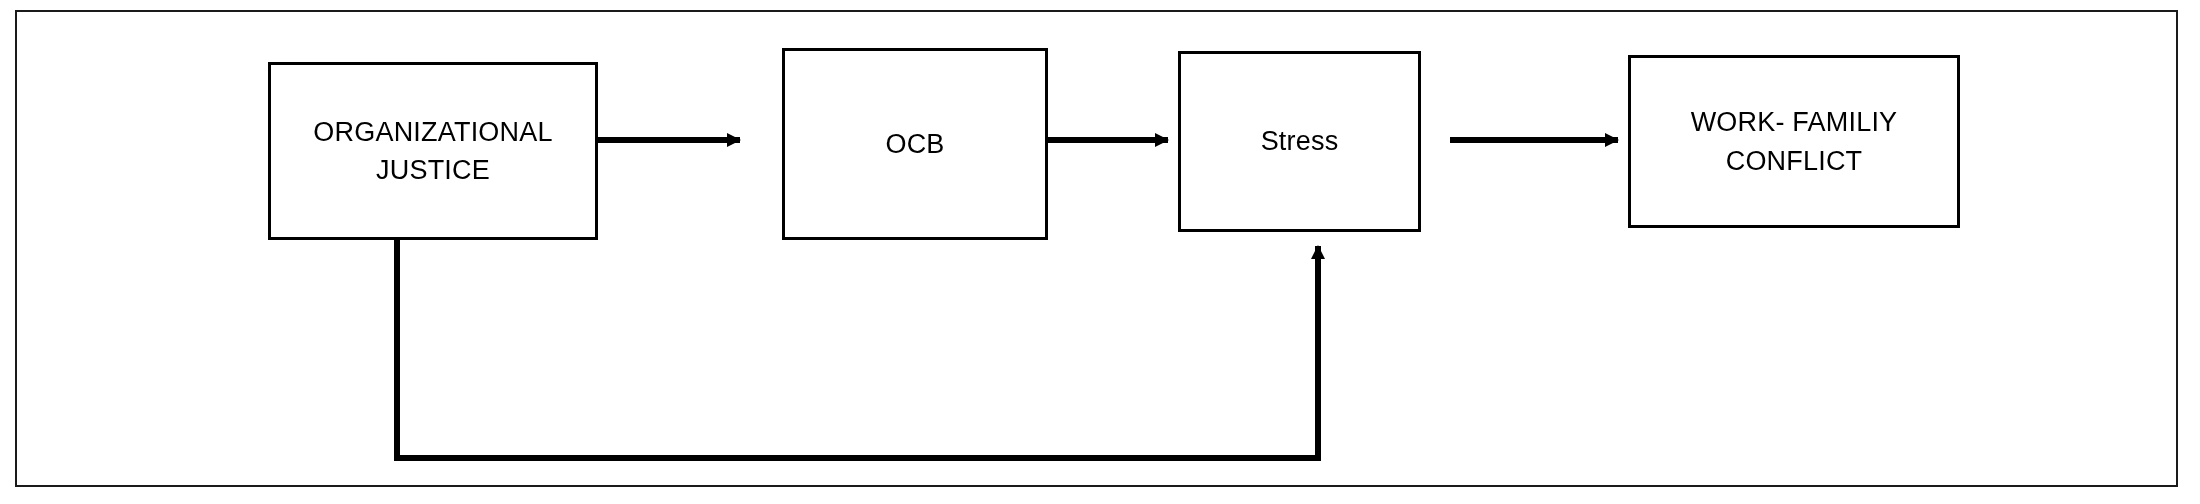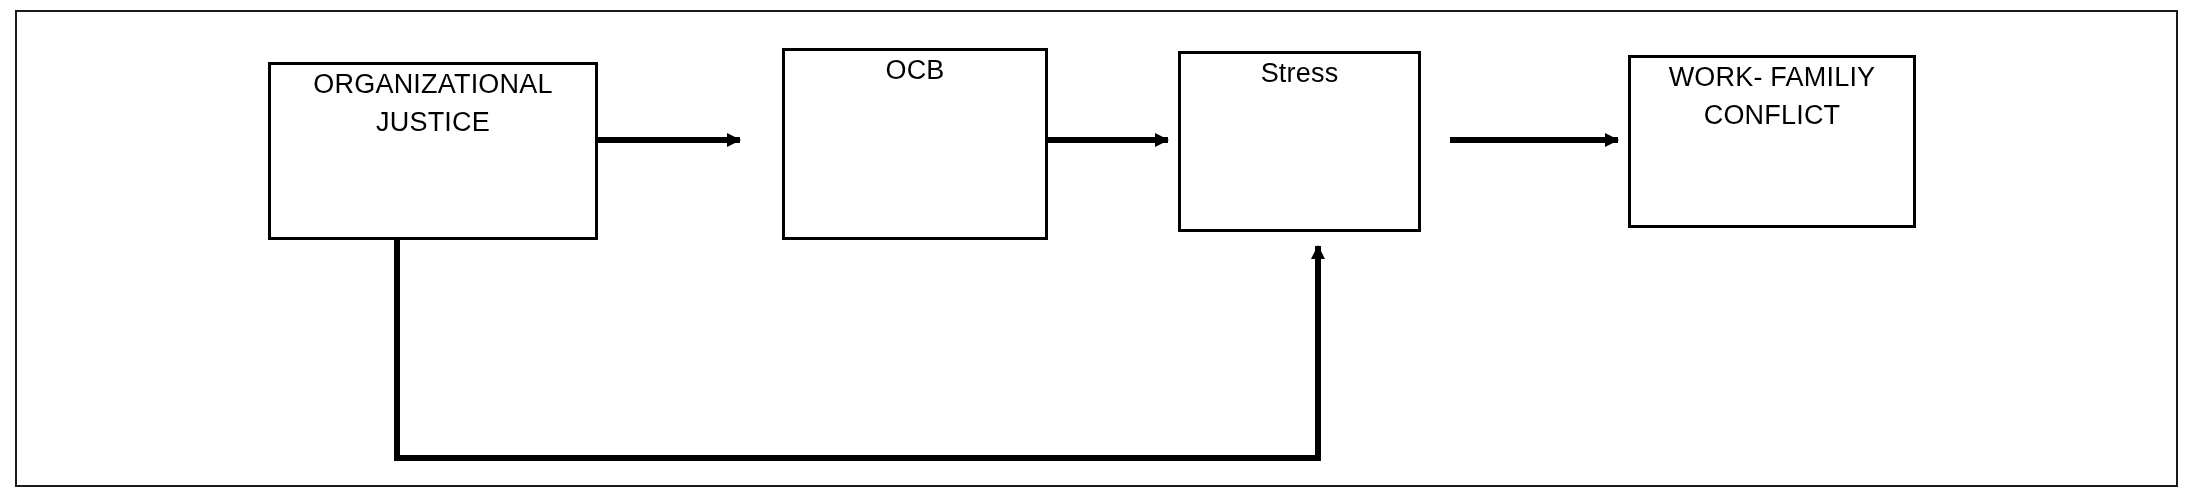--- a/index.html
+++ b/index.html
@@ -34,21 +34,21 @@
     top: 0;
     width: 2200px;
     height: 504px;
   }
   .node-box {
     position: absolute;
     box-sizing: border-box;
     border: 3px solid #000000;
     background: #ffffff;
     display: flex;
-    align-items: flex-start;
+    align-items: center;
     justify-content: center;
     text-align: center;
     color: #000000;
     line-height: 1.42;
     letter-spacing: 0.2px;
     white-space: pre-line;
   }
   .node-label {
     display: block;
     width: 100%;
@@ -87,18 +87,18 @@
   </div>
 
   <div class="node-box" style="left:782px; top:48px; width:266px; height:192px; font-size:27px;">
     <span class="node-label">OCB</span>
   </div>
 
   <div class="node-box" style="left:1178px; top:51px; width:243px; height:181px; font-size:27px;">
     <span class="node-label">Stress</span>
   </div>
 
-  <div class="node-box" style="left:1628px; top:55px; width:288px; height:173px; font-size:27px;">
+  <div class="node-box" style="left:1628px; top:55px; width:332px; height:173px; font-size:27px;">
     <span class="node-label">WORK- FAMILIY
 CONFLICT</span>
   </div>
 
 </div>
 
 </body></html>

